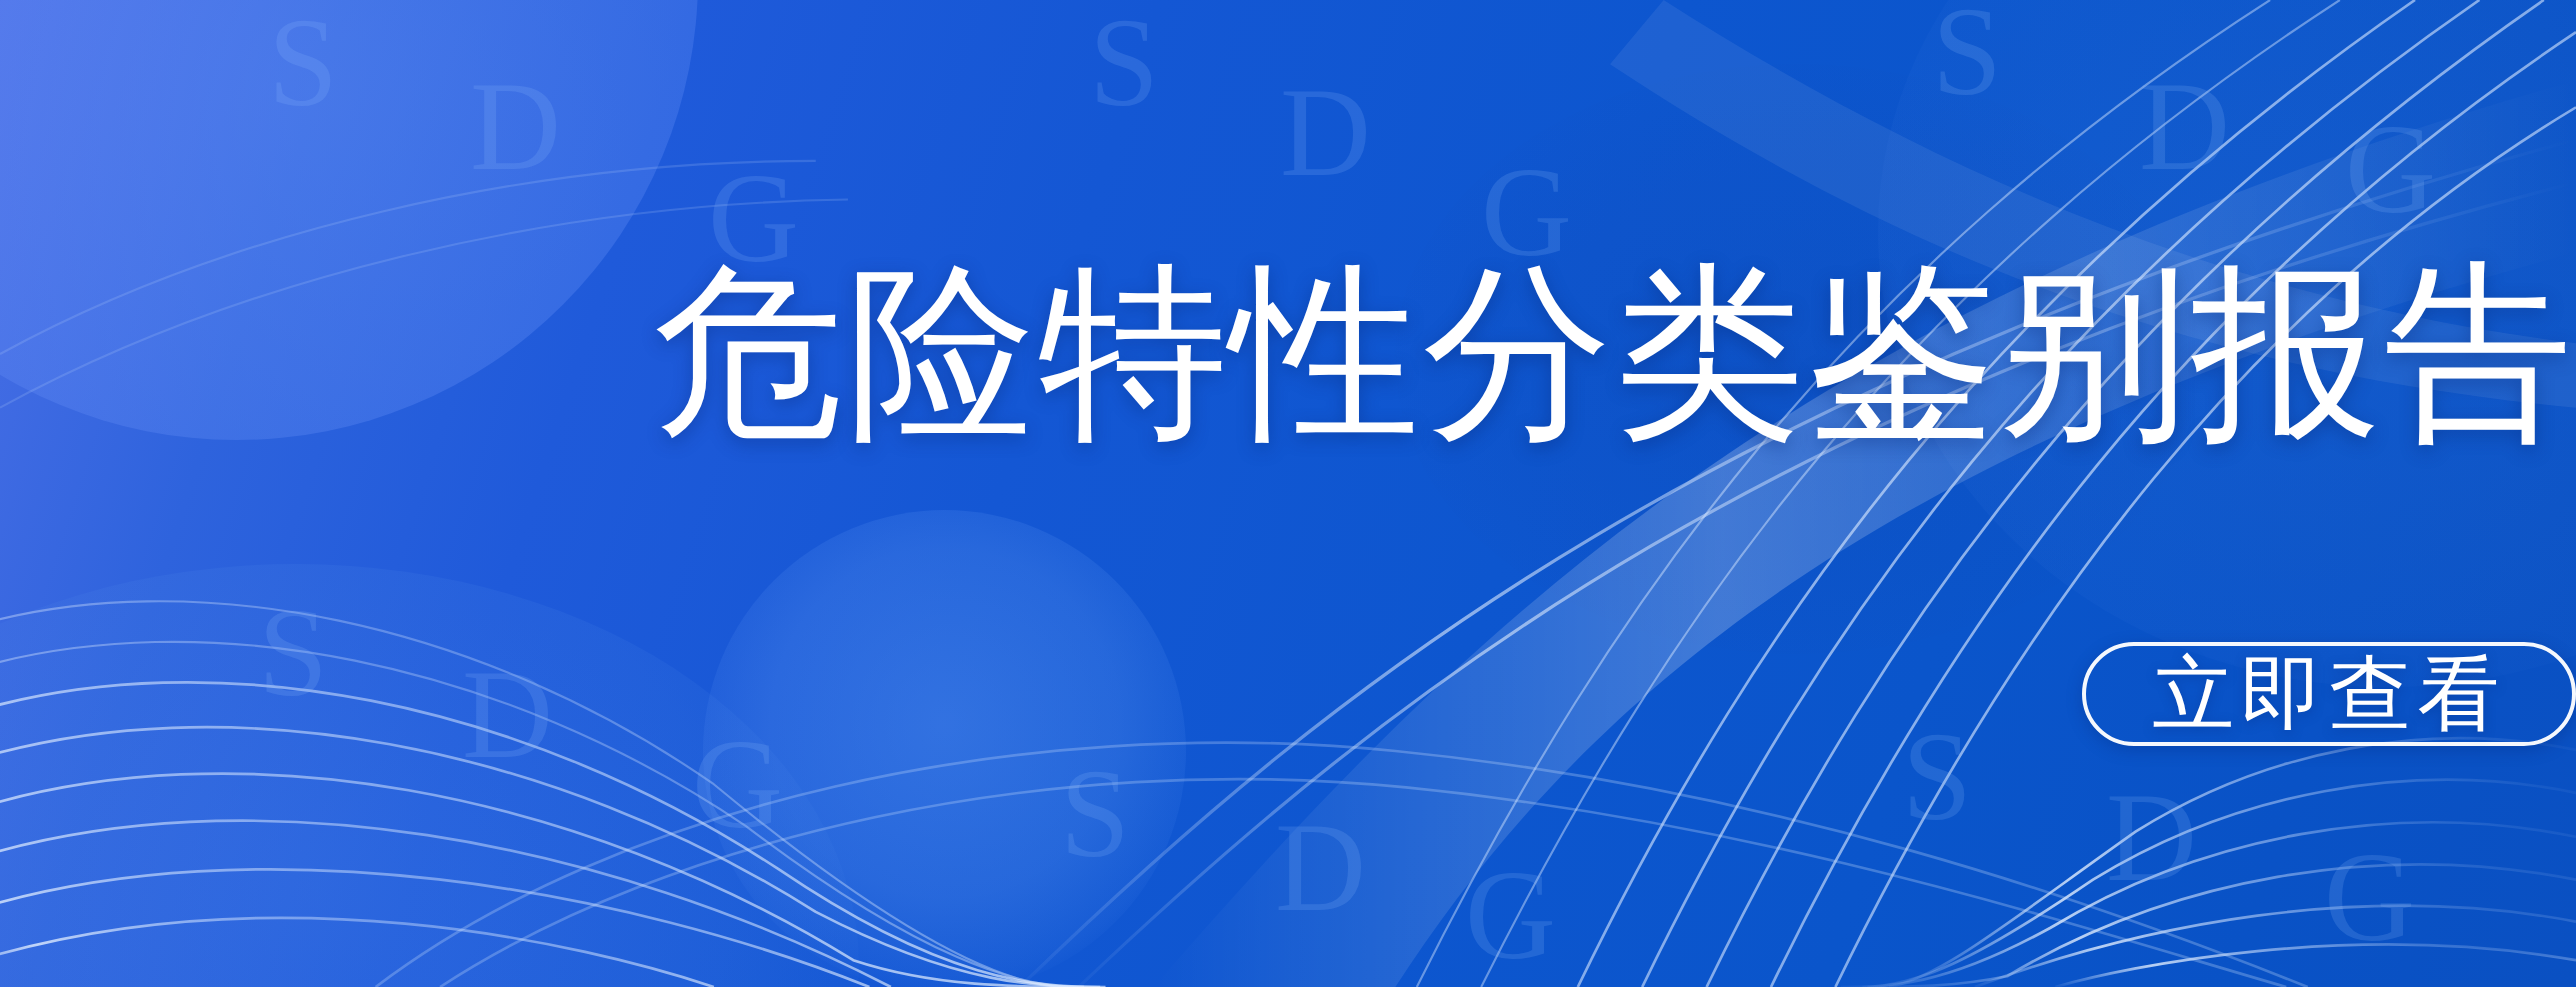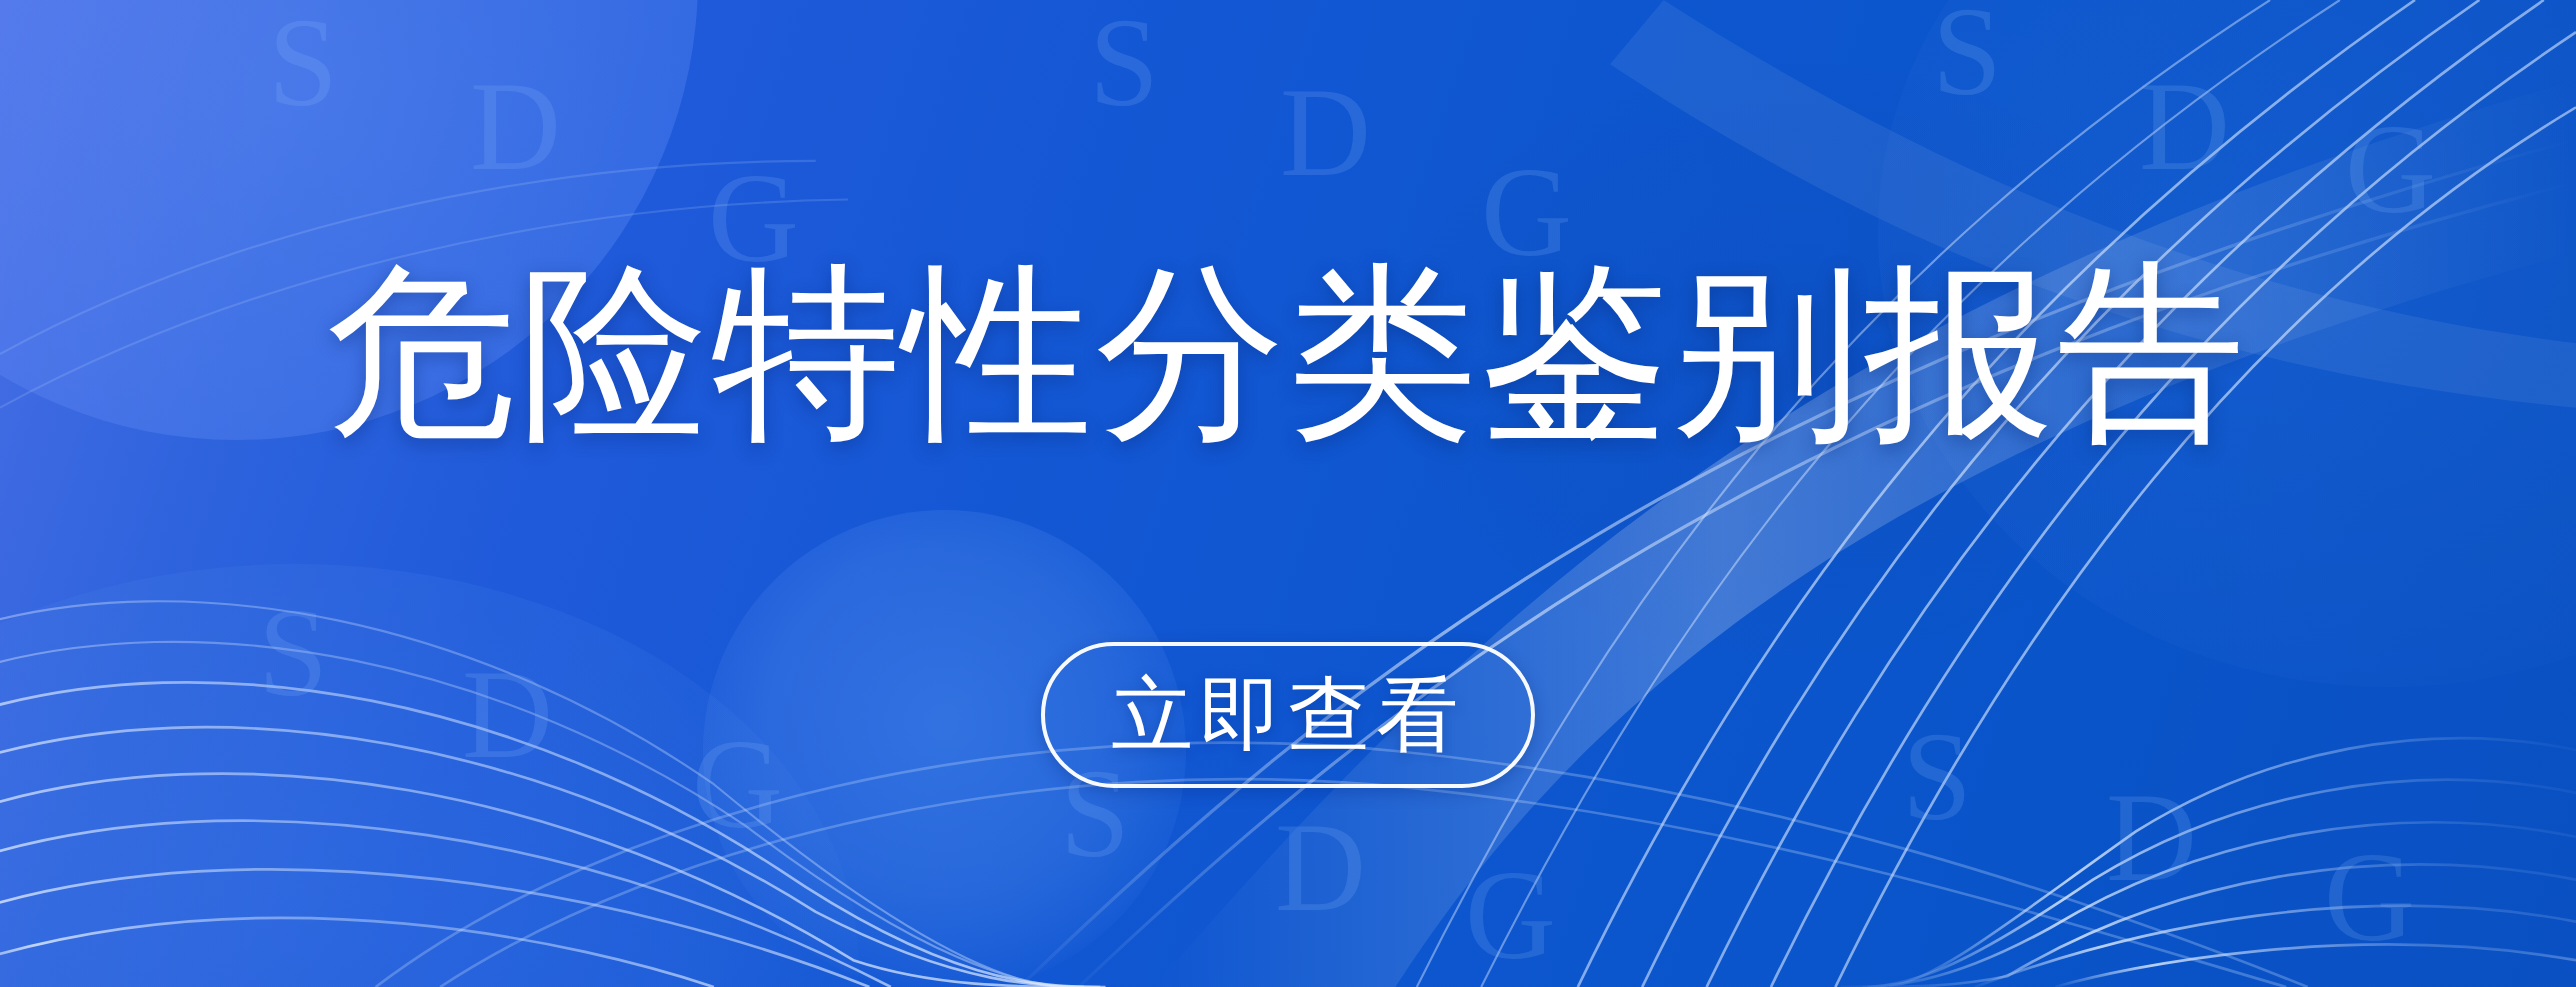--- a/index.html
+++ b/index.html
@@ -86,37 +86,37 @@
     font-family: "Liberation Serif", "DejaVu Serif", serif;
     user-select: none;
   }
 
   
   #content {
     position: absolute;
     inset: 0;
     display: flex;
     flex-direction: column;
-    align-items: center;
+    align-items: flex-end;
   }
   #title {
     margin-top: 251px;
     color: #ffffff;
     font-size: 189px;
     line-height: 1.08;
     letter-spacing: 3.2px;
     font-weight: 400;
     white-space: nowrap;
     text-shadow: 0 5.4px 18px rgba(6,40,120,0.42);
     font-family: "DejaVu Sans", "Liberation Sans", sans-serif;
   }
   #cta {
     margin-top: 60px;
     width: 494px;
-    height: 146px;
+    height: 104px;
     box-sizing: border-box;
     border: 4.8px solid rgba(255,255,255,0.96);
     border-radius: 75px;
     display: flex;
     align-items: center;
     justify-content: center;
     background: transparent;
     cursor: pointer;
     box-shadow: 0 4.3px 16px rgba(5,35,110,0.28);
   }

